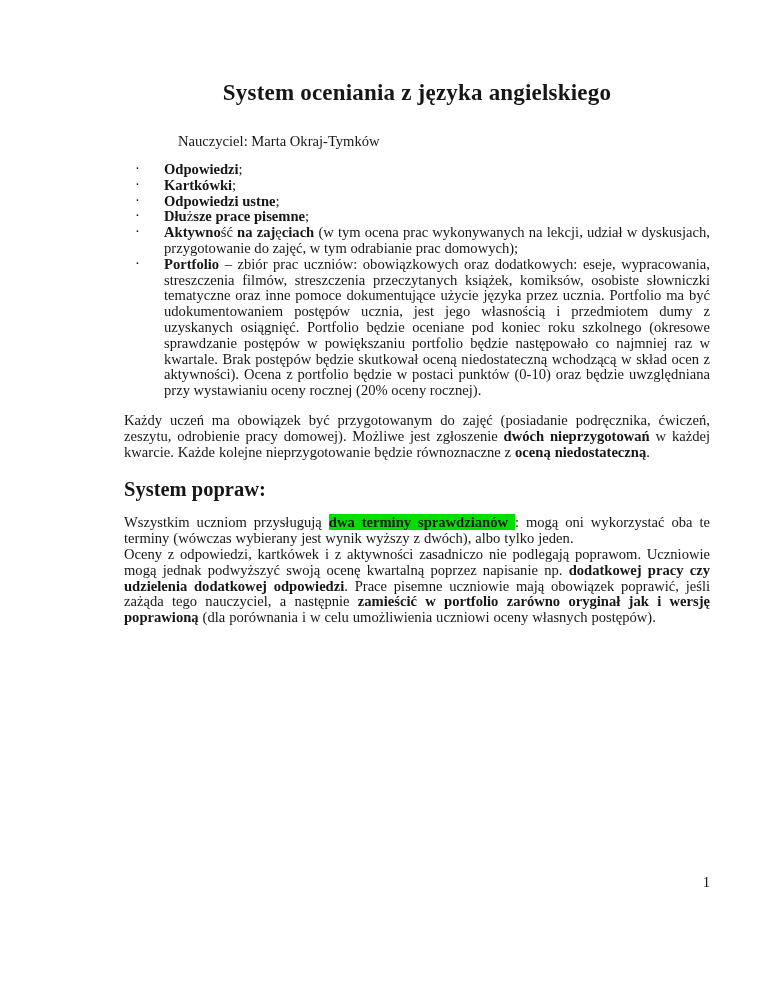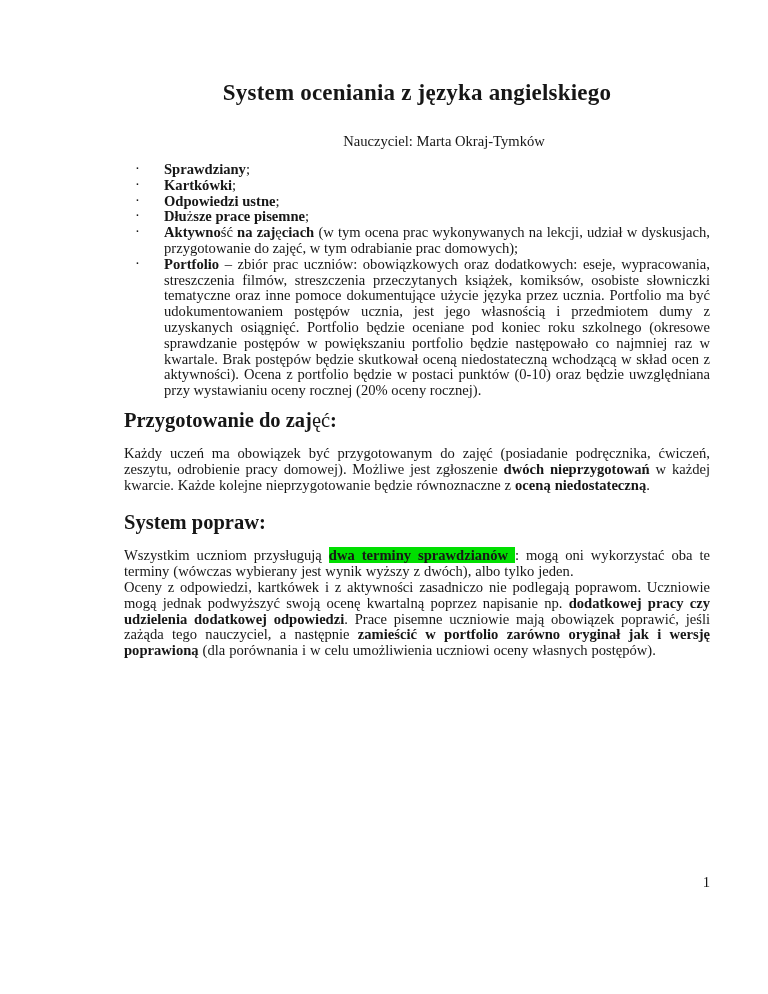--- a/index.html
+++ b/index.html
@@ -23,21 +23,21 @@
     font-size: 23px;
     line-height: 26px;
     font-weight: bold;
     text-align: center;
     letter-spacing: 0.2px;
   }
   .subtitle {
     margin-top: 27px;
     font-size: 14.6px;
     line-height: 17px;
-    text-align: center;
+    text-align: left;
     text-indent: 54px; 
   }
   .body {
     margin: 0;
     font-size: 14.6px;
     line-height: 15.8px;
     text-align: justify;
     word-spacing: 0.02em;
   }
   .intro { margin-top: 31px; }
@@ -83,21 +83,21 @@
 <div class="page">
 
   <h1 class="doc-title">System oceniania z języka angielskiego</h1>
 
   <div class="subtitle">Nauczyciel: Marta Okraj-Tymków</div>
 
 
   <ul class="grading">
     <li>
       <span class="marker">·</span>
-      <span class="li-text"><span class="b">Sprawdziany</span><span>;</span></span>
+      <span class="li-text"><span class="b">Odpowiedzi</span><span>;</span></span>
     </li>
     <li>
       <span class="marker">·</span>
       <span class="li-text"><span class="b">Kartkówki</span><span>;</span></span>
     </li>
     <li>
       <span class="marker">·</span>
       <span class="li-text"><span class="b">Odpowiedzi ustne</span><span>;</span></span>
     </li>
     <li>
@@ -107,21 +107,20 @@
     <li>
       <span class="marker">·</span>
       <span class="li-text"><span class="b">Aktywno</span><span>ść</span><span class="b"> na zaj</span><span>ę</span><span class="b">ciach</span><span> (w tym ocena prac wykonywanych na lekcji, udział w dyskusjach, przygotowanie do zajęć, w tym odrabianie prac domowych);</span></span>
     </li>
     <li>
       <span class="marker">·</span>
       <span class="li-text"><span class="b">Portfolio</span><span> – zbiór prac uczniów: obowiązkowych oraz dodatkowych: eseje, wypracowania, streszczenia filmów, streszczenia przeczytanych książek, komiksów, osobiste słowniczki tematyczne oraz inne pomoce dokumentujące użycie języka przez ucznia. Portfolio ma być udokumentowaniem postępów ucznia, jest jego własnością i przedmiotem dumy z uzyskanych osiągnięć. Portfolio będzie oceniane pod koniec roku szkolnego (okresowe sprawdzanie postępów w powiększaniu portfolio będzie następowało co najmniej raz w kwartale. Brak postępów będzie skutkował oceną niedostateczną wchodzącą w skład ocen z aktywności). Ocena z portfolio będzie w postaci punktów (0-10) oraz będzie uwzględniana przy wystawianiu oceny rocznej (20% oceny rocznej).</span></span>
     </li>
   </ul>
 
-  <h2 class="sec-head"><span class="b">Przygotowanie do zaj</span><span>ęć</span><span class="b">:</span></h2>
 
   <p class="body sec-para"><span>Każdy uczeń ma obowiązek być przygotowanym do zajęć (posiadanie podręcznika, ćwiczeń, zeszytu, odrobienie pracy domowej). Możliwe jest zgłoszenie </span><span class="b">dwóch nieprzygotowań</span><span> w każdej kwarcie. Każde kolejne nieprzygotowanie będzie równoznaczne z </span><span class="b">oceną niedostateczną</span><span>.</span></p>
 
   <h2 class="sec-head gap2"><span class="b">System popraw:</span></h2>
 
   <p class="body sec-para"><span>Wszystkim uczniom przysługują </span><span class="b h">dwa terminy sprawdzianów </span><span>: mogą oni wykorzystać oba te terminy (wówczas wybierany jest wynik wyższy z dwóch), albo tylko jeden.</span><br><span>Oceny z odpowiedzi, kartkówek i z aktywności zasadniczo nie podlegają poprawom. Uczniowie mogą jednak podwyższyć swoją ocenę kwartalną poprzez napisanie np. </span><span class="b">dodatkowej pracy czy udzielenia dodatkowej odpowiedzi</span><span>. Prace pisemne uczniowie mają obowiązek poprawić, jeśli zażąda tego nauczyciel, a następnie </span><span class="b">zamieścić w portfolio zarówno oryginał jak i wersję poprawioną</span><span> (dla porównania i w celu umożliwienia uczniowi oceny własnych postępów).</span></p>
 
 
   <div class="pagenum">1</div>
 

